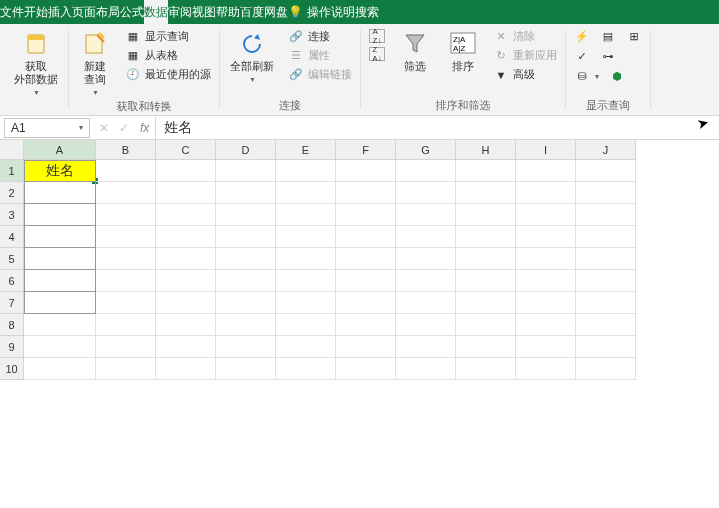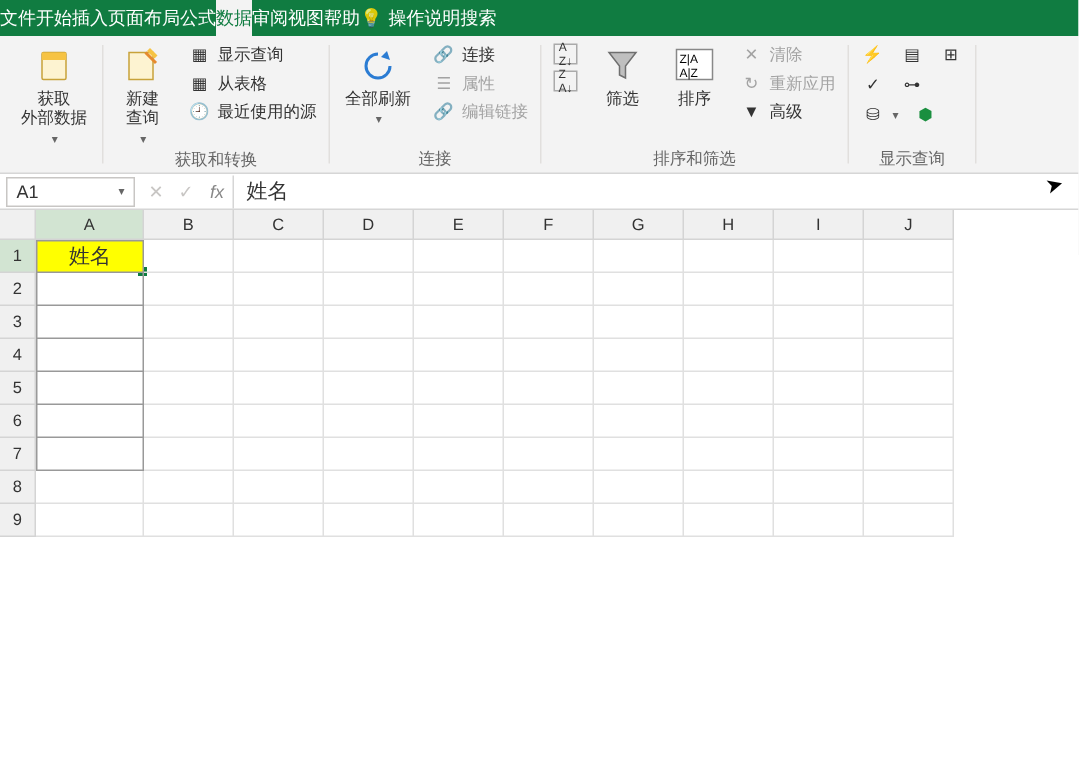--- a/index.html
+++ b/index.html
@@ -50,20 +50,21 @@
 <div class="tabs">
   <div class="tab file">文件</div>
   <div class="tab">开始</div>
   <div class="tab">插入</div>
   <div class="tab">页面布局</div>
   <div class="tab">公式</div>
   <div class="tab active">数据</div>
   <div class="tab">审阅</div>
   <div class="tab">视图</div>
   <div class="tab">帮助</div>
+  <div class="tab">百度网盘</div>
   <div class="tab">
       <span class="bulb">💡</span>
       <span>操作说明搜索</span>
     </div>
 </div>
 
 <div class="ribbon">
 
   <div class="group">
     <div class="group-body">
@@ -369,15 +370,28 @@
       <div class="cell" style="width: 60px;"></div>
       <div class="cell" style="width: 60px;"></div>
       <div class="cell" style="width: 60px;"></div>
       <div class="cell" style="width: 60px;"></div>
       <div class="cell" style="width: 60px;"></div>
       <div class="cell" style="width: 60px;"></div>
       <div class="cell" style="width: 60px;"></div>
       <div class="cell" style="width: 60px;"></div>
       <div class="cell" style="width: 60px;"></div>
     </div>
+    <div class="row">
+      <div class="rowh">10</div>
+      <div class="cell" style="width: 72px;"></div>
+      <div class="cell" style="width: 60px;"></div>
+      <div class="cell" style="width: 60px;"></div>
+      <div class="cell" style="width: 60px;"></div>
+      <div class="cell" style="width: 60px;"></div>
+      <div class="cell" style="width: 60px;"></div>
+      <div class="cell" style="width: 60px;"></div>
+      <div class="cell" style="width: 60px;"></div>
+      <div class="cell" style="width: 60px;"></div>
+      <div class="cell" style="width: 60px;"></div>
+    </div>
   </div>
 
 <div class="cursor">➤</div>
 
 </body></html>

